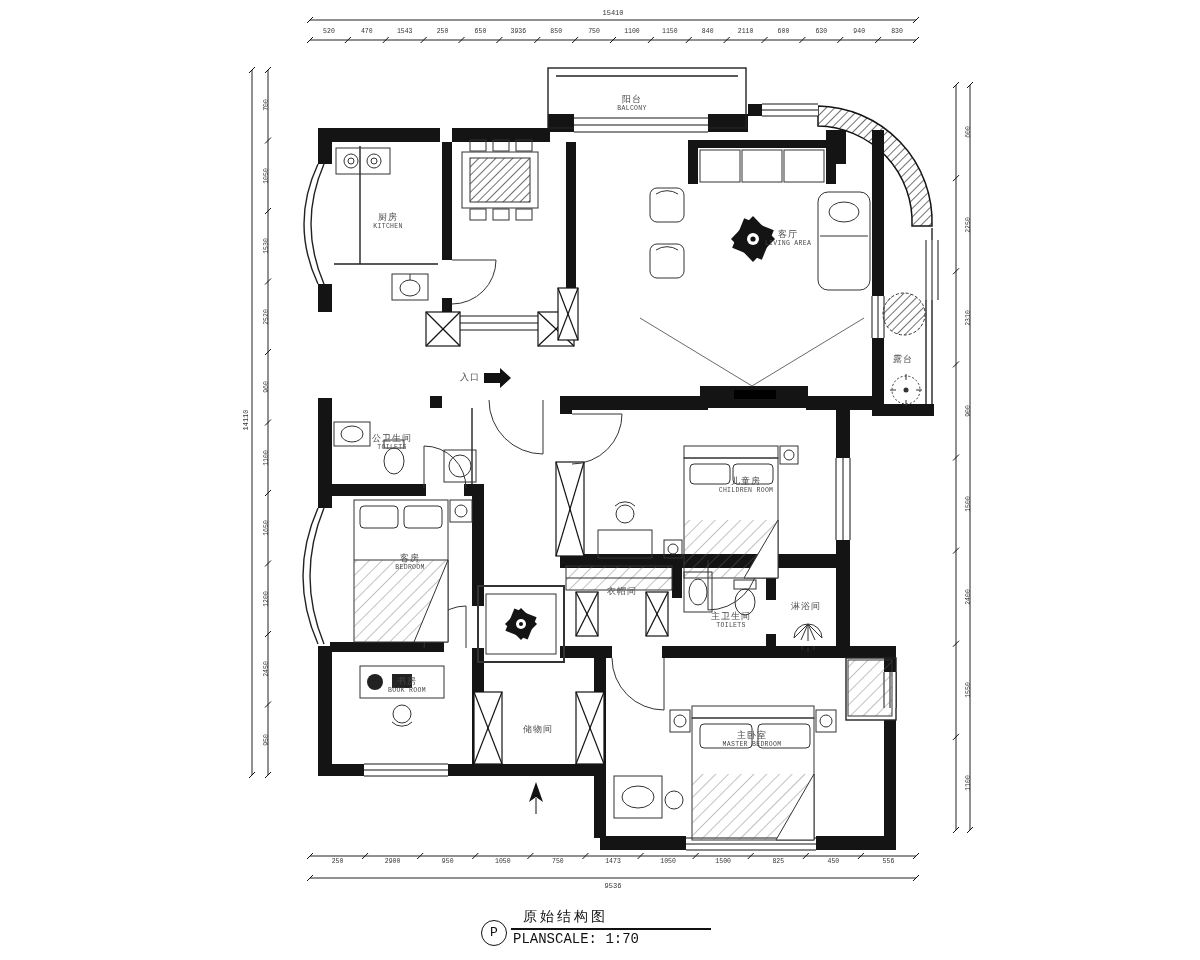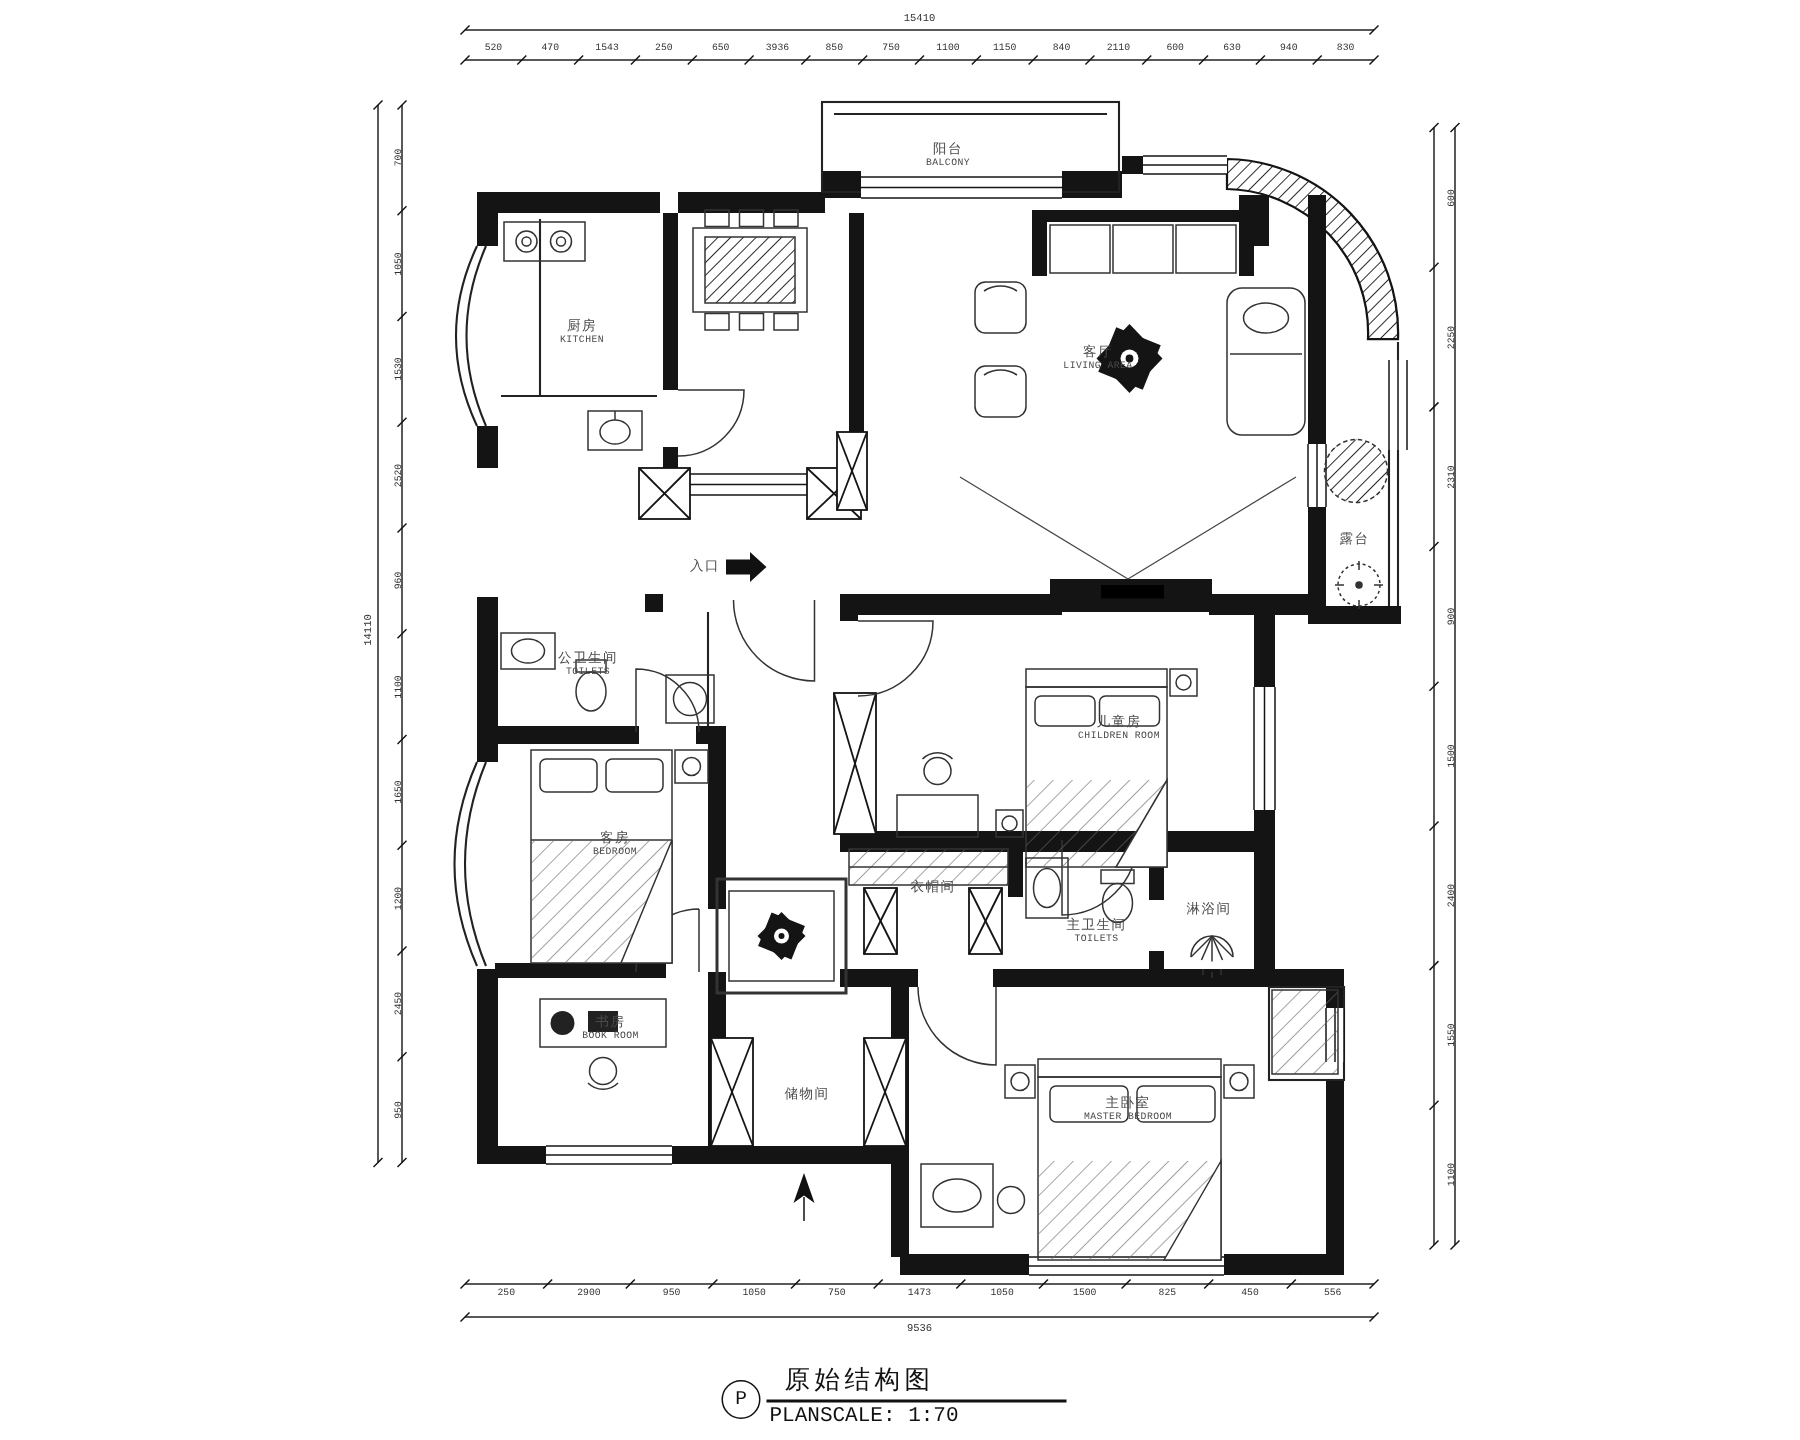--- a/index.html
+++ b/index.html
@@ -8,21 +8,21 @@
   svg{position:absolute;left:0;top:0;}
   .room-label{position:absolute;transform:translate(-50%,-50%);text-align:center;
               color:#4a4a4a;line-height:1.15;pointer-events:none;}
   .room-label .zh{font-size:9px;letter-spacing:1px;}
   .room-label .en{font-size:6.5px;letter-spacing:.3px;}
   .dim-row{position:absolute;}
   .tick-label{position:absolute;font-size:6.5px;color:#333;white-space:nowrap;}
   .dim-total{position:absolute;font-size:7px;color:#333;transform:translate(-50%,-50%);white-space:nowrap;}
   .dim-total.rot{transform:translate(-50%,-50%) rotate(-90deg);}
   .title-block{position:absolute;left:481px;top:908px;width:230px;}
-  .tb-zh{margin-left:42px;font-size:17px;letter-spacing:3px;color:#111;}
+  .tb-zh{margin-left:42px;font-size:14px;letter-spacing:3px;color:#111;}
   .tb-line{margin-left:30px;border-top:2px solid #111;margin-top:2px;}
   .tb-row{margin-left:32px;margin-top:1px;font-size:14px;color:#111;display:flex;}
   .tb-circle{position:absolute;left:0;top:12px;width:24px;height:24px;border:1.6px solid #111;
              border-radius:50%;text-align:center;line-height:24px;font-size:13px;color:#111;}
 </style>
 </head>
 <body>
 
 <div class="canvas">
 
@@ -471,21 +471,21 @@
 </svg>
 
   <div class="room-label" style="left:632px;top:104px">
     <div class="zh">阳台</div>
     <div class="en">BALCONY</div>
   </div>
   <div class="room-label" style="left:388px;top:222px">
     <div class="zh">厨房</div>
     <div class="en">KITCHEN</div>
   </div>
-  <div class="room-label" style="left:732px;top:239px">
+  <div class="room-label" style="left:788px;top:239px">
     <div class="zh">客厅</div>
     <div class="en">LIVING AREA</div>
   </div>
   <div class="room-label" style="left:903px;top:360px">
     <div class="zh">露台</div>
   </div>
   <div class="room-label" style="left:470px;top:378px">
     <div class="zh">入口</div>
   </div>
   <div class="room-label" style="left:392px;top:443px">

